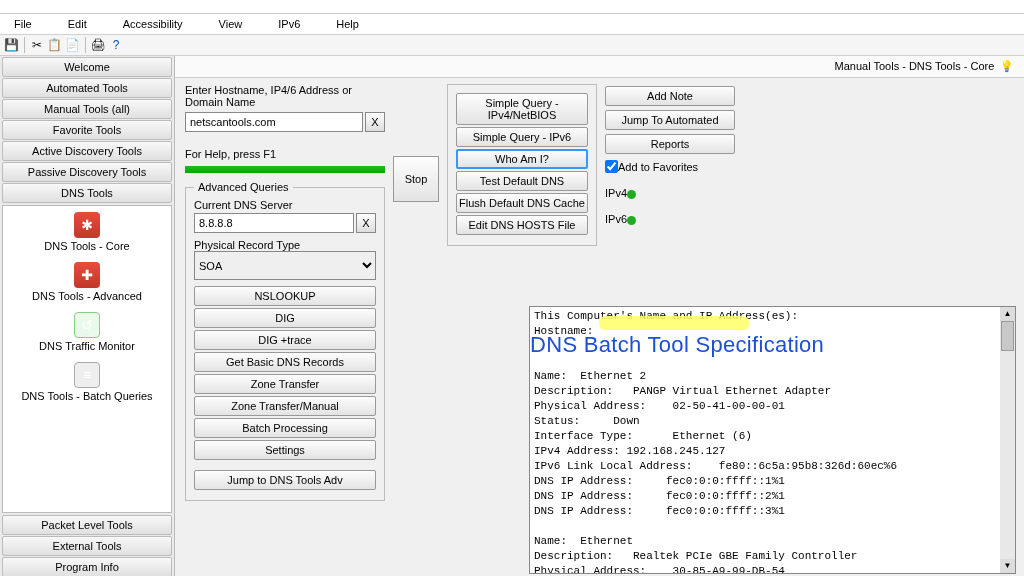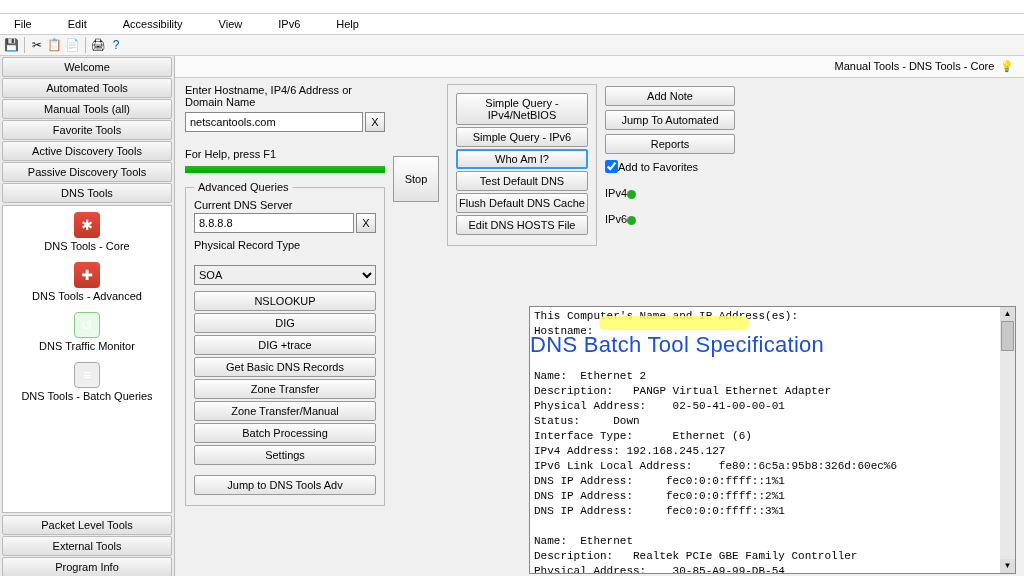--- a/index.html
+++ b/index.html
@@ -124,21 +124,21 @@
         <fieldset class="fieldset" style="margin-top:8px">
           <legend>Advanced Queries</legend>
           <div class="advcol">
             <div style="flex:1">
               <div>Current DNS Server</div>
               <div class="combo" style="margin-top:2px">
                 <input value="8.8.8.8" style="">
                 <div class="xbtn">X</div>
               </div>
               <div style="margin-top:6px">Physical Record Type</div>
-              <select style="width:100%;height:20px;margin-top:14px;border:1px solid #888"><option>SOA</option></select>
+              <select style="width:100%;height:29px;margin-top:0;border:1px solid #888"><option>SOA</option></select>
               <div id="advbtns" style="margin-top:6px">
                   <div class="btn">NSLOOKUP</div>
                   <div class="btn">DIG</div>
                   <div class="btn">DIG +trace</div>
                   <div class="btn">Get Basic DNS Records</div>
                   <div class="btn">Zone Transfer</div>
                   <div class="btn">Zone Transfer/Manual</div>
                   <div class="btn">Batch Processing</div>
                   <div class="btn">Settings</div>
                   <div class="btn" style="margin-top: 10px;">Jump to DNS Tools Adv</div>

